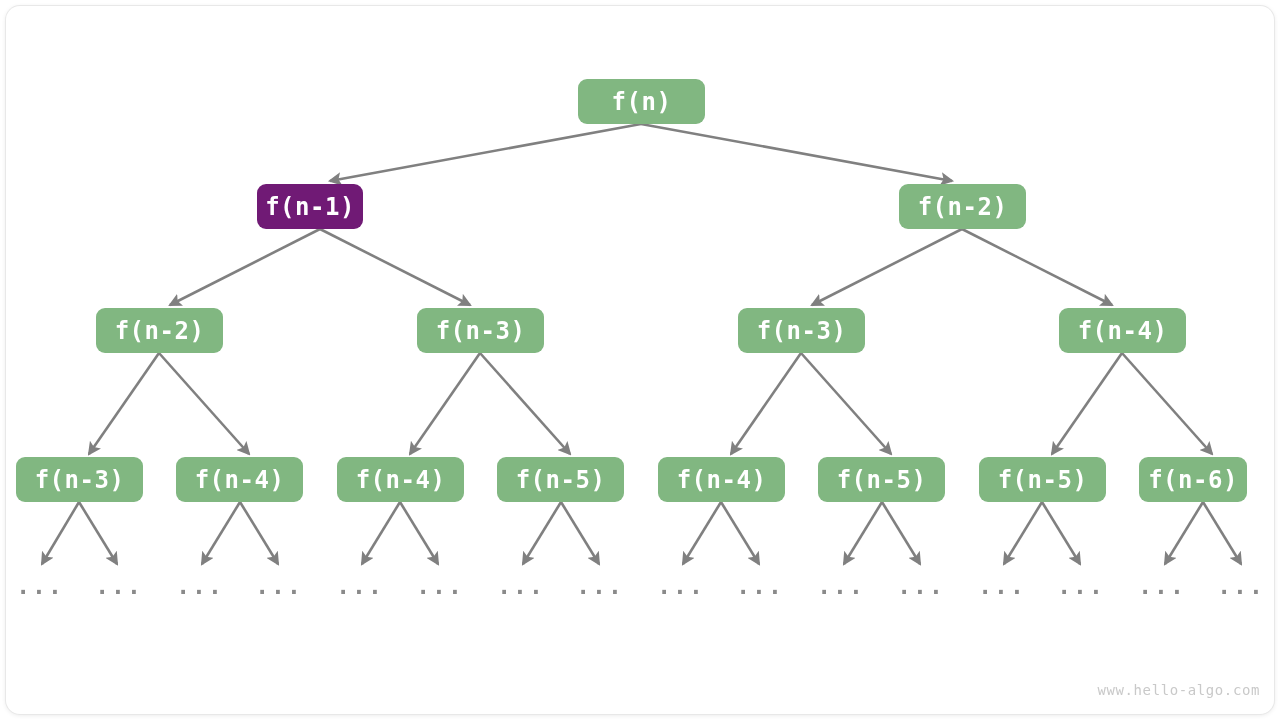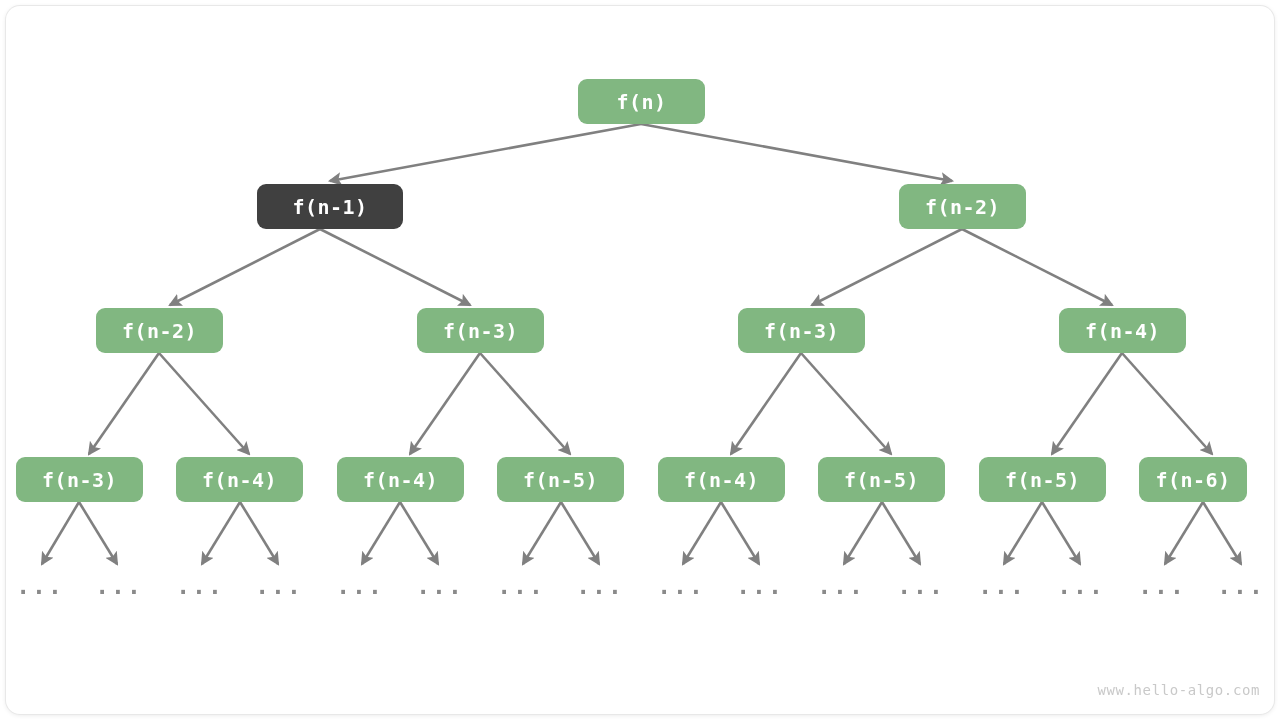--- a/index.html
+++ b/index.html
@@ -40,21 +40,21 @@
     pointer-events: none;
   }
   .node {
     position: absolute;
     background: #81b781;
     border-radius: 9px;
     color: #ffffff;
     display: flex;
     align-items: center;
     justify-content: center;
-    font-size: 20px;
+    font-size: 24px;
     font-weight: 700;
     letter-spacing: 0.5px;
     box-sizing: border-box;
     line-height: 1;
     z-index: 2;
     text-align: right;
   }
   .dots {
     position: absolute;
     color: #8a8a8a;
@@ -118,21 +118,21 @@
           <line x1="882" y1="502" x2="920" y2="564" stroke="#808080" stroke-width="2.6" stroke-linecap="butt" marker-end="url(#arrowhead)"></line>
           <line x1="1042" y1="502" x2="1004" y2="564" stroke="#808080" stroke-width="2.6" stroke-linecap="butt" marker-end="url(#arrowhead)"></line>
           <line x1="1042" y1="502" x2="1080" y2="564" stroke="#808080" stroke-width="2.6" stroke-linecap="butt" marker-end="url(#arrowhead)"></line>
           <line x1="1203" y1="502" x2="1165" y2="564" stroke="#808080" stroke-width="2.6" stroke-linecap="butt" marker-end="url(#arrowhead)"></line>
           <line x1="1203" y1="502" x2="1241" y2="564" stroke="#808080" stroke-width="2.6" stroke-linecap="butt" marker-end="url(#arrowhead)"></line>
         </g>
     </svg>
 
     <div id="nodes-layer">
         <div class="node" style="left: 578px; top: 79px; width: 127px; height: 45px; background: rgb(129, 183, 129); color: rgb(255, 255, 255);">f(n)</div>
-        <div class="node" style="left: 257px; top: 184px; width: 146px; height: 45px; background: #404040; color: rgb(255, 255, 255);">f(n-1)</div>
+        <div class="node" style="left: 257px; top: 184px; width: 106px; height: 45px; background: #701a75; color: rgb(255, 255, 255);">f(n-1)</div>
         <div class="node" style="left: 899px; top: 184px; width: 127px; height: 45px; background: rgb(129, 183, 129); color: rgb(255, 255, 255);">f(n-2)</div>
         <div class="node" style="left: 96px; top: 308px; width: 127px; height: 45px; background: rgb(129, 183, 129); color: rgb(255, 255, 255);">f(n-2)</div>
         <div class="node" style="left: 417px; top: 308px; width: 127px; height: 45px; background: rgb(129, 183, 129); color: rgb(255, 255, 255);">f(n-3)</div>
         <div class="node" style="left: 738px; top: 308px; width: 127px; height: 45px; background: rgb(129, 183, 129); color: rgb(255, 255, 255);">f(n-3)</div>
         <div class="node" style="left: 1059px; top: 308px; width: 127px; height: 45px; background: rgb(129, 183, 129); color: rgb(255, 255, 255);">f(n-4)</div>
         <div class="node" style="left: 16px; top: 457px; width: 127px; height: 45px; background: rgb(129, 183, 129); color: rgb(255, 255, 255);">f(n-3)</div>
         <div class="node" style="left: 176px; top: 457px; width: 127px; height: 45px; background: rgb(129, 183, 129); color: rgb(255, 255, 255);">f(n-4)</div>
         <div class="node" style="left: 337px; top: 457px; width: 127px; height: 45px; background: rgb(129, 183, 129); color: rgb(255, 255, 255);">f(n-4)</div>
         <div class="node" style="left: 497px; top: 457px; width: 127px; height: 45px; background: rgb(129, 183, 129); color: rgb(255, 255, 255);">f(n-5)</div>
         <div class="node" style="left: 658px; top: 457px; width: 127px; height: 45px; background: rgb(129, 183, 129); color: rgb(255, 255, 255);">f(n-4)</div>

